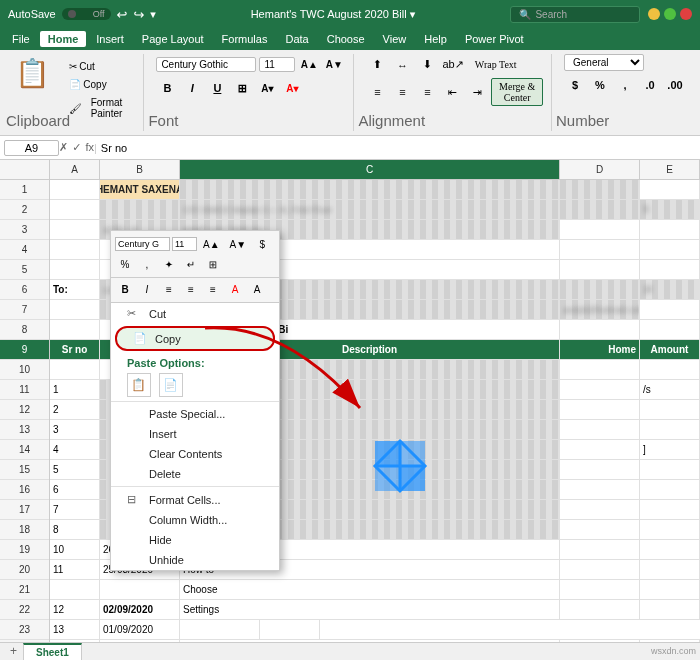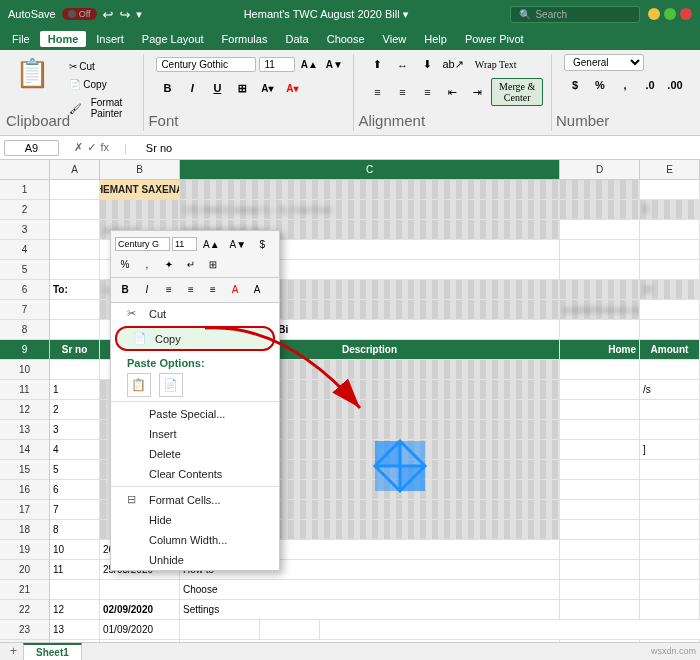--- a/index.html
+++ b/index.html
@@ -10,26 +10,26 @@
       background: #217346;
       color: white;
       height: 28px;
       display: flex;
       align-items: center;
       justify-content: space-between;
       padding: 0 8px;
     }
     .titlebar-left { display: flex; align-items: center; gap: 6px; }
     .autosave-toggle {
-      background: #7f1d1d;
+      background: #14532d;
       border-radius: 8px;
       padding: 1px 6px;
       font-size: 9px;
       color: #aaa;
-      display: flex; align-items: center; gap: 3px;
+      display: flex; align-items: center; gap: 17px;
     }
     .toggle-dot { width: 8px; height: 8px; border-radius: 50%; background: #555; }
     .titlebar-center { font-size: 11px; color: white; }
     .titlebar-right { display: flex; align-items: center; gap: 8px; }
     .search-box {
       background: #1a5c38;
       border: 1px solid #3a8a5c;
       border-radius: 3px;
       color: #ccc;
       padding: 2px 8px;
@@ -173,21 +173,21 @@
     }
 
     
     .formulabar {
       background: white;
       border-bottom: 1px solid #ccc;
       height: 24px;
       display: flex;
       align-items: center;
       padding: 0 4px;
-      gap: 15px;
+      gap: 0;
     }
     .cell-ref {
       border: 1px solid #bbb;
       border-radius: 2px;
       width: 55px;
       padding: 1px 4px;
       font-size: 11px;
       text-align: center;
     }
     .formula-icons { display: flex; gap: 4px; color: #666; font-size: 11px; }
@@ -764,38 +764,38 @@
       <div class="ctx-item">
         <span class="ctx-icon"></span>
         <span>Paste Special...</span>
       </div>
       <div class="ctx-item">
         <span class="ctx-icon"></span>
         <span>Insert</span>
       </div>
       <div class="ctx-item">
         <span class="ctx-icon"></span>
-        <span>Delete</span>
+        <span>Clear Contents</span>
       </div>
       <div class="ctx-item">
         <span class="ctx-icon"></span>
-        <span>Clear Contents</span>
+        <span>Delete</span>
       </div>
       <div class="ctx-separator"></div>
       <div class="ctx-item">
         <span class="ctx-icon">⊟</span>
         <span>Format Cells...</span>
       </div>
       <div class="ctx-item">
         <span class="ctx-icon"></span>
-        <span>Hide</span>
+        <span>Column Width...</span>
       </div>
       <div class="ctx-item">
         <span class="ctx-icon"></span>
-        <span>Column Width...</span>
+        <span>Hide</span>
       </div>
       <div class="ctx-item">
         <span class="ctx-icon"></span>
         <span>Unhide</span>
       </div>
     </div>
 
     <svg class="blue-x" viewBox="0 0 60 60">
       <polygon points="30,5 55,30 30,55 5,30" fill="none" stroke="#1e90ff" stroke-width="3"></polygon>
       <line x1="5" y1="30" x2="55" y2="30" stroke="#1e90ff" stroke-width="3"></line>

